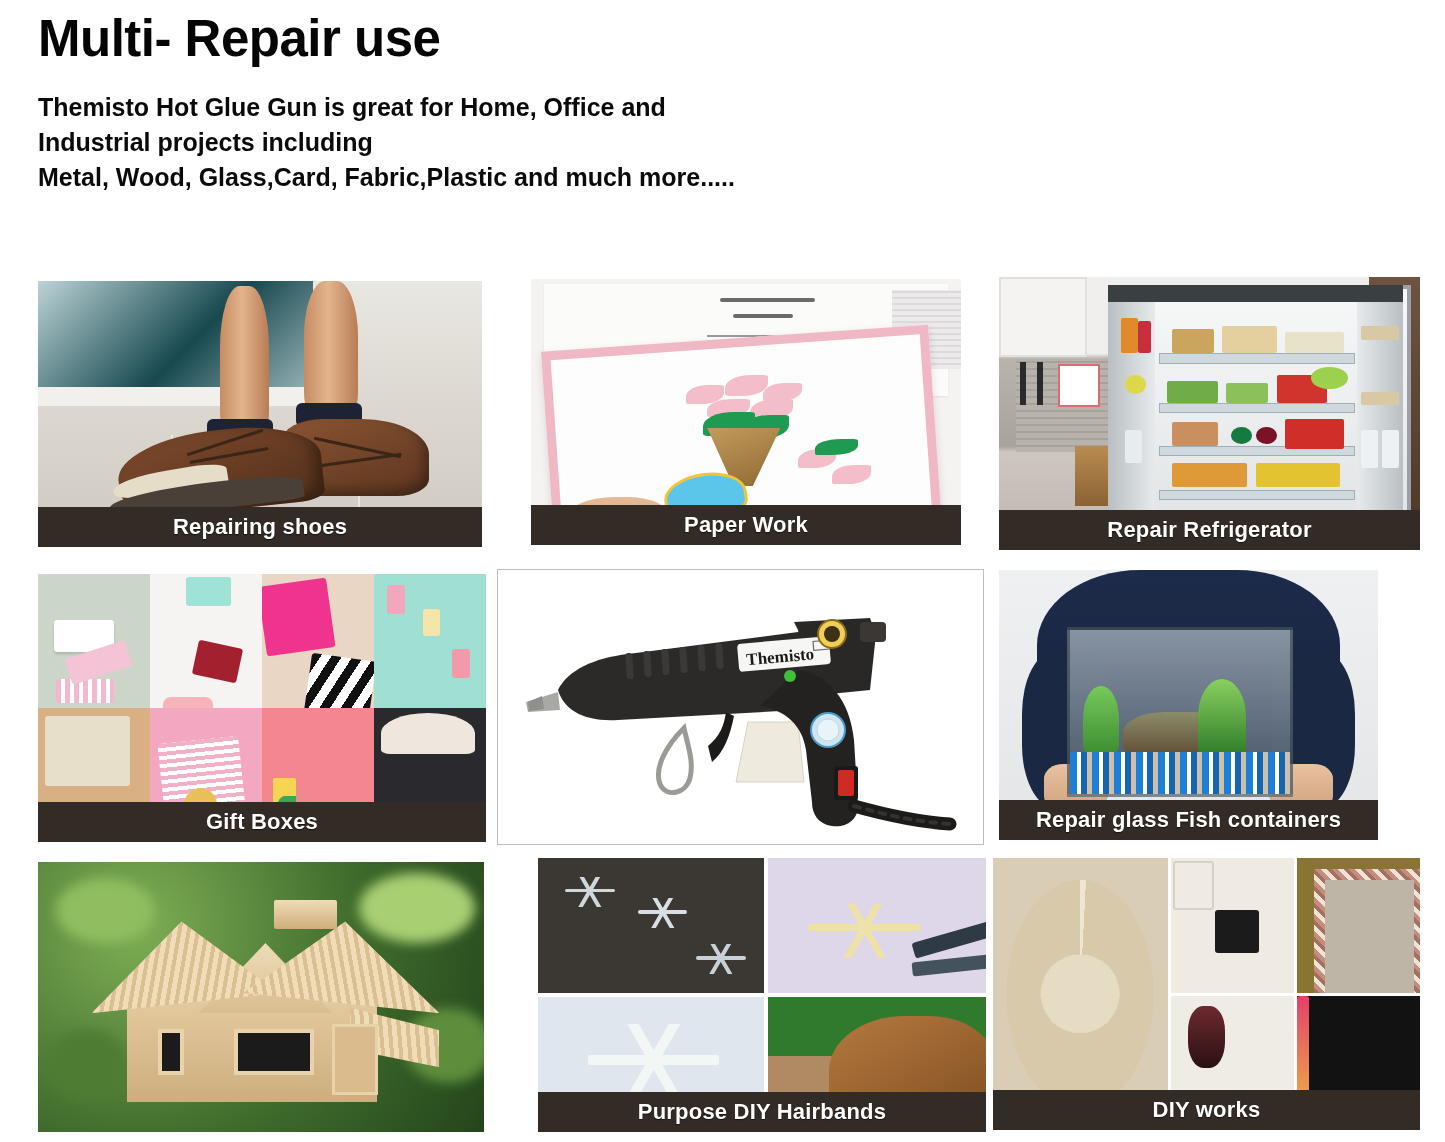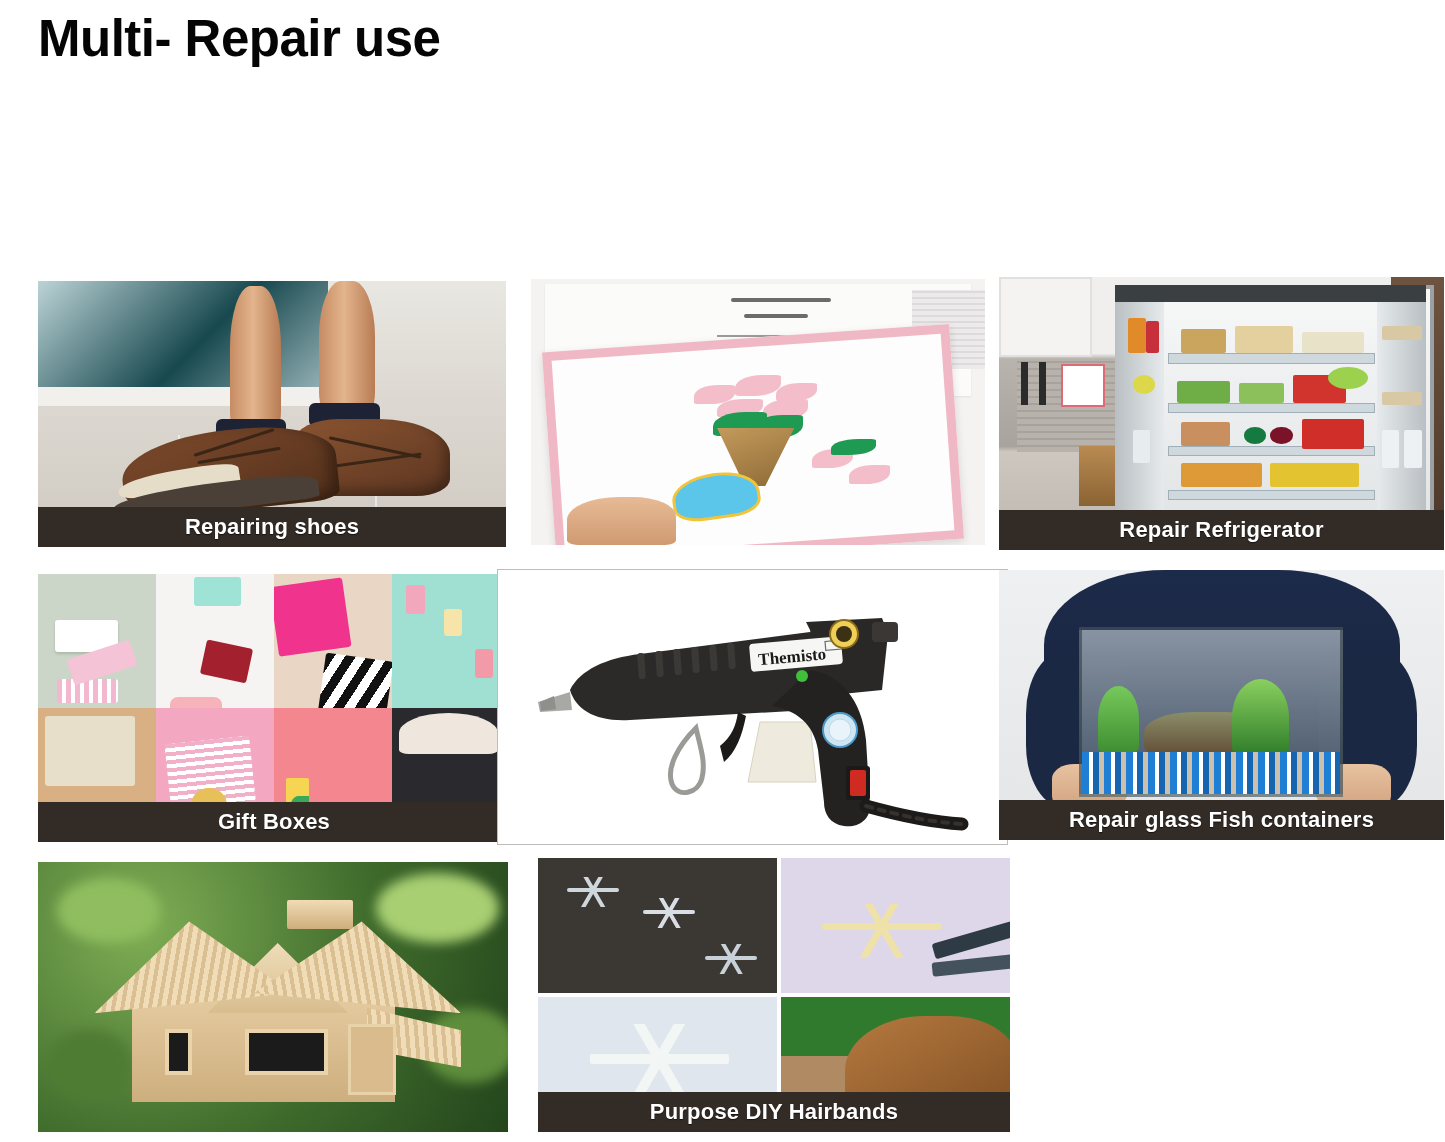--- a/index.html
+++ b/index.html
@@ -18,21 +18,21 @@
     letter-spacing:-0.5px;line-height:62px;margin:0;
     font-family:"Liberation Sans","DejaVu Sans",sans-serif;
   }
   .subtitle{
     font-size:25px;font-weight:bold;color:#0a0a0a;
     line-height:35px;margin:20px 0 0 0;white-space:pre-line;
   }
 
   
   .grid{position:absolute;left:0;top:0;width:1445px;height:1142px;}
-  .tile{position:absolute;overflow:hidden;background:#ffffff;padding-left:24px;}
+  .tile{position:absolute;overflow:hidden;background:#ffffff;}
   .photo{position:absolute;inset:0;overflow:hidden;}
   .caption{
     position:absolute;left:0;right:0;bottom:0;
     background:#332b26;color:#ffffff;
     font-size:22px;font-weight:bold;
     text-align:center;line-height:40px;height:40px;
     letter-spacing:0.2px;
     text-shadow:0 1px 1px rgba(0,0,0,.6);
   }
 
@@ -154,20 +154,23 @@
   
   .gg{position:absolute;inset:0;background:#fff;}
 </style>
 </head>
 <body>
 
 <div class="page">
 
   <div class="header">
     <h1 class="title">Multi- Repair use</h1>
+    <div class="subtitle">Themisto Hot Glue Gun is great for Home, Office and
+Industrial projects including
+Metal, Wood, Glass,Card, Fabric,Plastic and much more.....</div>
   </div>
 
   <div class="grid">
 
     <div class="tile" style="left:38px;top:281px;width:444px;height:266px;">
       <div class="photo">
         <div class="sc">
           <div class="layer shoe-bg"></div>
           <div class="layer shoe-window"></div>
           <div class="layer shoe-winframe"></div>
@@ -208,20 +211,21 @@
           <div class="layer pw-leaf" style="left:40%;top:50%;width:12%;height:9%;"></div>
           <div class="layer pw-leaf" style="left:49%;top:51%;width:11%;height:9%;"></div>
           <div class="layer pw-cone"></div>
           <div class="layer pw-bfly"></div>
           <div class="layer pw-pet" style="left:62%;top:64%;width:9%;height:7%;"></div>
           <div class="layer pw-pet" style="left:70%;top:70%;width:9%;height:7%;"></div>
           <div class="layer pw-leaf" style="left:66%;top:60%;width:10%;height:6%;"></div>
           <div class="layer pw-hand"></div>
         </div>
       </div>
+      <div class="caption">Paper Work</div>
     </div>
 
     <div class="tile" style="left:38px;top:574px;width:448px;height:268px;">
       <div class="photo">
         <div class="collage gb">
           <div class="gb1">
             <div class="bx" style="left:14%;top:34%;width:54%;height:24%;background:#fff;box-shadow:0 2px 3px rgba(0,0,0,.15);"></div>
             <div class="bx" style="left:16%;top:54%;width:52%;height:18%;background:repeating-linear-gradient(90deg,#f1b8cf 0 5px,#fff 5px 9px);"></div>
             <div class="bx" style="left:26%;top:14%;width:56%;height:20%;background:#f4c3d6;transform:rotate(-18deg);"></div>
           </div>
@@ -354,21 +358,21 @@
 
           <rect x="336" y="196" width="24" height="34" rx="3" fill="#1c1a18"></rect>
           <rect x="340" y="200" width="16" height="26" rx="2" fill="#cf2b22"></rect>
 
           <path d="M356 236 C392 246 420 252 452 254" fill="none" stroke="#1d1b19" stroke-width="13" stroke-linecap="round"></path>
           <path d="M356 236 C392 246 420 252 452 254" fill="none" stroke="#34312e" stroke-width="4" stroke-dasharray="6 7" stroke-linecap="round"></path>
         </svg>
       </div>
     </div>
 
-    <div class="tile" style="left:999px;top:570px;width:421px;height:270px;">
+    <div class="tile" style="left:999px;top:570px;width:379px;height:270px;">
       <div class="photo">
         <div class="sc">
           <div class="layer ft-bg"></div>
           <div class="layer ft-person"></div>
           <div class="layer ft-armL"></div>
           <div class="layer ft-armR"></div>
           <div class="layer ft-handL"></div>
           <div class="layer ft-handR"></div>
           <div class="layer ft-tank">
             <div class="ft-rock"></div>
@@ -443,15 +447,43 @@
           </div>
           <div class="hb4">
             <div class="girl-hair"></div>
 
           </div>
         </div>
       </div>
       <div class="caption">Purpose DIY Hairbands</div>
     </div>
 
+    <div class="tile" style="left:993px;top:858px;width:427px;height:272px;">
+      <div class="photo">
+        <div class="collage dw">
+          <div class="dw1">
+            <div class="sunburst"></div>
+
+          </div>
+          <div class="dw2">
+            <div class="bx" style="left:2%;top:2%;width:30%;height:34%;background:#efebe4;border:2px solid #d6d1c8;"></div>
+            <div class="bx" style="left:36%;top:2%;width:36%;height:32%;background:#1b1b1b;"></div>
+
+          </div>
+          <div class="dw3">
+              <div class="mirror"></div>
+            </div>
+          <div class="dw4">
+            <div class="vase"></div>
+            <div class="disc" style="left:44%;top:28%;width:38%;height:44%;"></div>
+
+          </div>
+          <div class="dw5">
+            <div class="bx" style="left:0;top:0;width:10%;height:100%;background:linear-gradient(180deg,#e4406a,#f0c33c);"></div>
+
+          </div>
+        </div>
+      </div>
+      <div class="caption">DIY works</div>
+    </div>
 
   </div>
 </div>
 
 </body></html>

